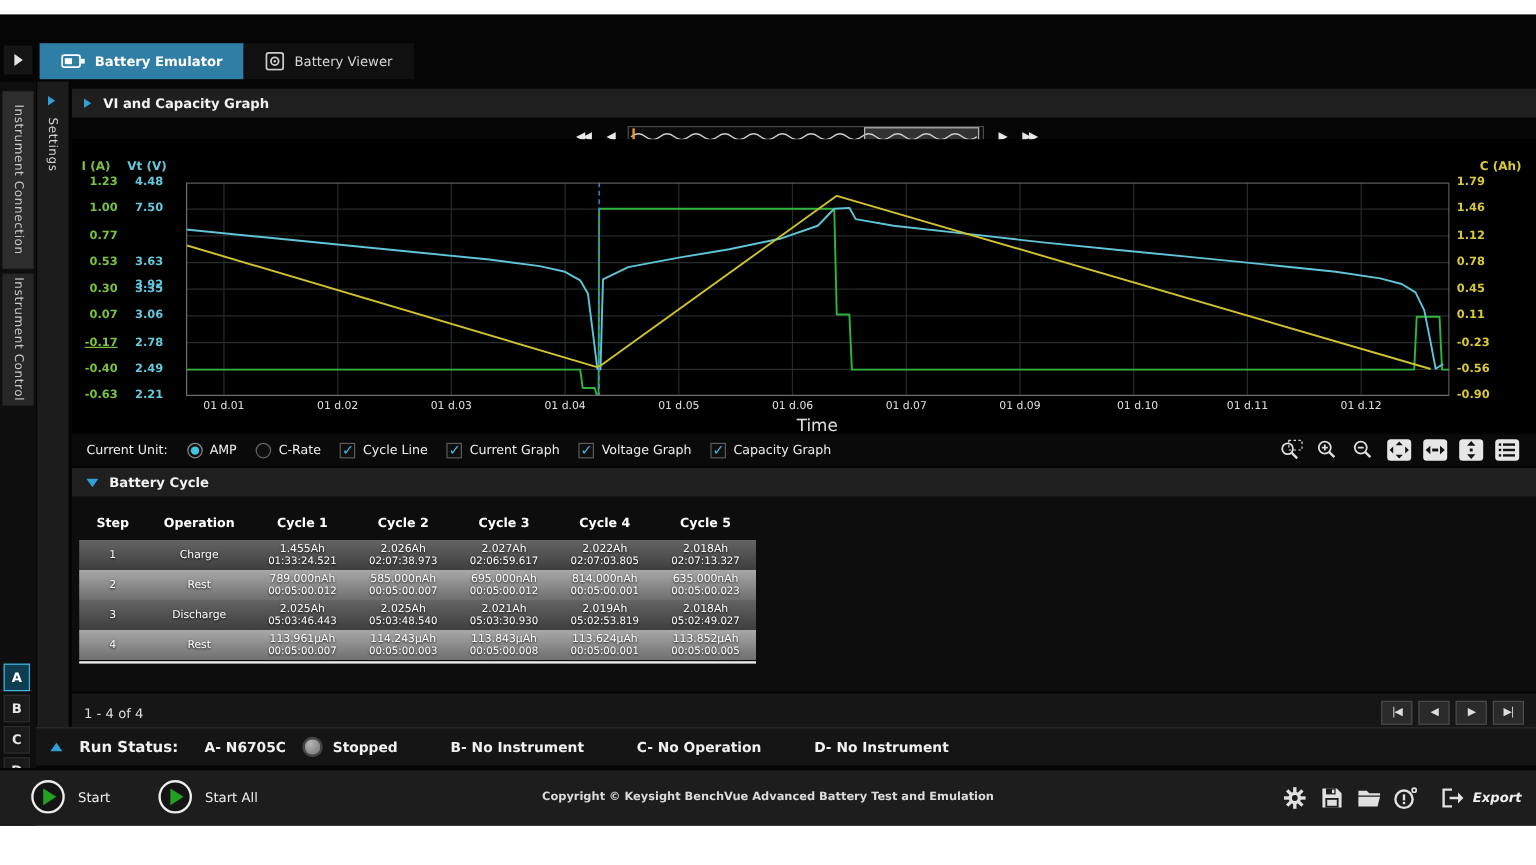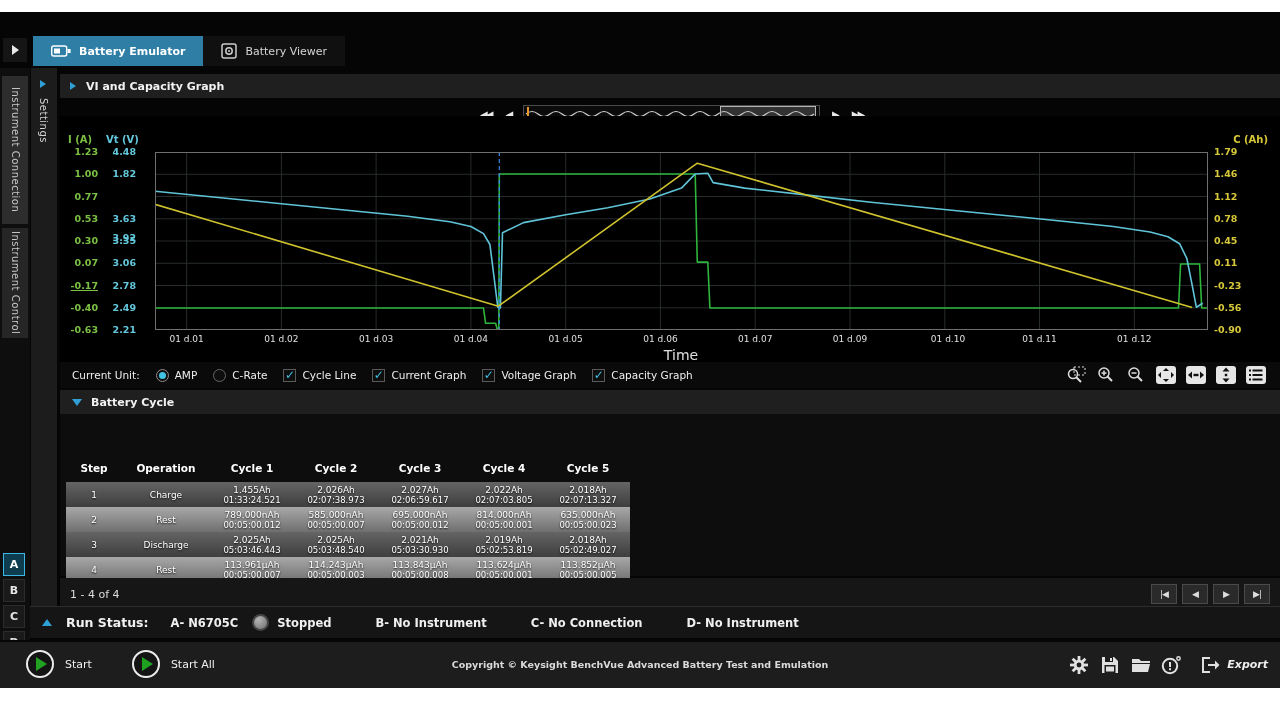--- a/index.html
+++ b/index.html
@@ -71,21 +71,21 @@
   .cbx{width:13px;height:13px;background:#0e0e0e;border:1px solid #5a5a5a;color:#3fc1e3;
        font-size:12px;line-height:11px;text-align:center;font-weight:bold;box-sizing:border-box;}
   .chart-toolbar{position:absolute;right:12px;top:2px;display:flex;gap:6px;align-items:center;}
   .ticon{width:24px;height:21px;display:flex;align-items:center;justify-content:center;cursor:pointer;}
 
   
   .cycle-header{position:absolute;left:60px;top:378px;width:1220px;height:24px;background:#1f1f1f;
                 display:flex;align-items:center;gap:9px;padding-left:12px;box-sizing:border-box;
                 font-size:11px;font-weight:bold;color:#f2f2f2;}
   .cycle-table{position:absolute;left:60px;top:402px;width:1220px;height:162px;background:#0d0d0d;}
-  .tgrid{display:grid;grid-template-columns:56px 88px 84px 84px 84px 84px 84px;align-items:center;margin-top:32px;}
+  .tgrid{display:grid;grid-template-columns:56px 88px 84px 84px 84px 84px 84px;align-items:center;}
   #thead{position:absolute;left:6px;top:12px;width:564px;height:20px;}
   .th{font-size:10.5px;font-weight:bold;color:#fff;text-align:center;}
   .trow{position:absolute;left:6px;width:564px;height:25px;cursor:pointer;}
   .trow.odd{background:linear-gradient(#646464,#3e3e3e);}
   .trow.even{background:linear-gradient(#a8a8a8,#6f6f6f);}
   .tc{font-size:9px;color:#fff;text-align:center;line-height:10px;text-shadow:0 1px 2px rgba(0,0,0,.9);}
   .tc .v{font-size:9px;} .tc .t{font-size:8.5px;}
   .table-underline{position:absolute;left:6px;top:137px;width:564px;height:2px;background:#ececec;}
 
   
@@ -196,21 +196,21 @@
           <span class="ytick" style="top: 74.5px; color: rgb(124, 193, 67);">0.77</span>
           <span class="ytick" style="top: 96.75px; color: rgb(124, 193, 67);">0.53</span>
           <span class="ytick" style="top: 119px; color: rgb(124, 193, 67);">0.30</span>
           <span class="ytick" style="top: 141.25px; color: rgb(124, 193, 67);">0.07</span>
           <span class="ytick" style="top: 163.5px; color: rgb(124, 193, 67); text-decoration: underline;">-0.17</span>
           <span class="ytick" style="top: 185.75px; color: rgb(124, 193, 67);">-0.40</span>
           <span class="ytick" style="top: 208px; color: rgb(124, 193, 67);">-0.63</span>
         </div>
       <div class="ycol" id="ycol-V">
           <span class="ytick" style="top: 30px; color: rgb(99, 200, 220);">4.48</span>
-          <span class="ytick" style="top: 52.25px; color: rgb(99, 200, 220);">1.82</span>
+          <span class="ytick" style="top: 52.25px; color: rgb(99, 200, 220);">7.50</span>
           <span class="ytick" style="top: 74.5px; color: rgb(99, 200, 220); margin-top: 41px;">3.92</span>
           <span class="ytick" style="top: 96.75px; color: rgb(99, 200, 220);">3.63</span>
           <span class="ytick" style="top: 119px; color: rgb(99, 200, 220);">3.35</span>
           <span class="ytick" style="top: 141.25px; color: rgb(99, 200, 220);">3.06</span>
           <span class="ytick" style="top: 163.5px; color: rgb(99, 200, 220);">2.78</span>
           <span class="ytick" style="top: 185.75px; color: rgb(99, 200, 220);">2.49</span>
           <span class="ytick" style="top: 208px; color: rgb(99, 200, 220);">2.21</span>
         </div>
       <div class="ycol" id="ycol-C">
           <span class="ytick" style="top: 30px; color: rgb(216, 201, 58);">1.79</span>
@@ -485,21 +485,21 @@
       </div>
     </div>
 
     <div class="run-status">
       <span class="tri-u-b"></span>
       <span class="rs-label">Run Status:</span>
       <span class="rs-item">A- N6705C</span>
       <span class="status-dot"></span>
       <span class="rs-item">Stopped</span>
       <span class="rs-item rs-gap">B- No Instrument</span>
-      <span class="rs-item rs-gap">C- No Connection</span>
+      <span class="rs-item rs-gap">C- No Operation</span>
       <span class="rs-item rs-gap">D- No Instrument</span>
     </div>
 
     <div class="bottom-bar">
       <div class="startgrp">
         <span class="playbtn">
           <span class="play-tri"></span>
         </span>
         <span class="startlbl">Start</span>
         <span class="spacer18"></span>

